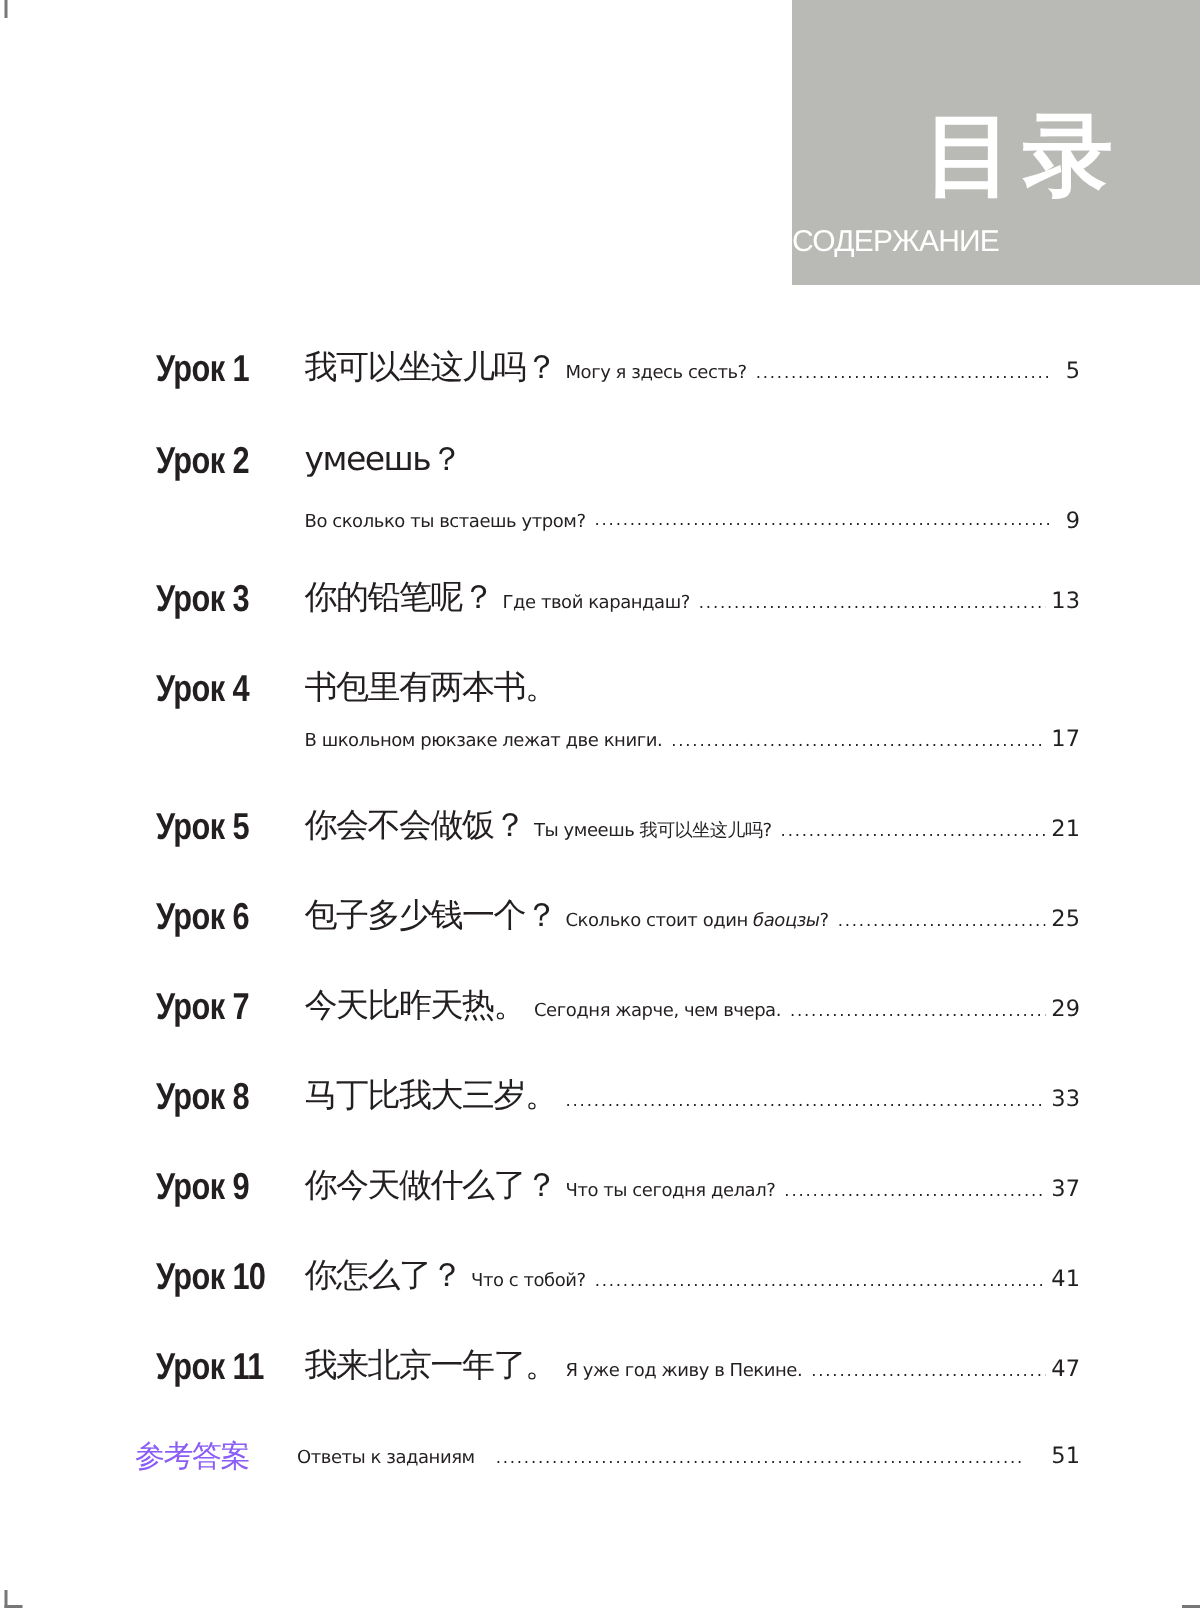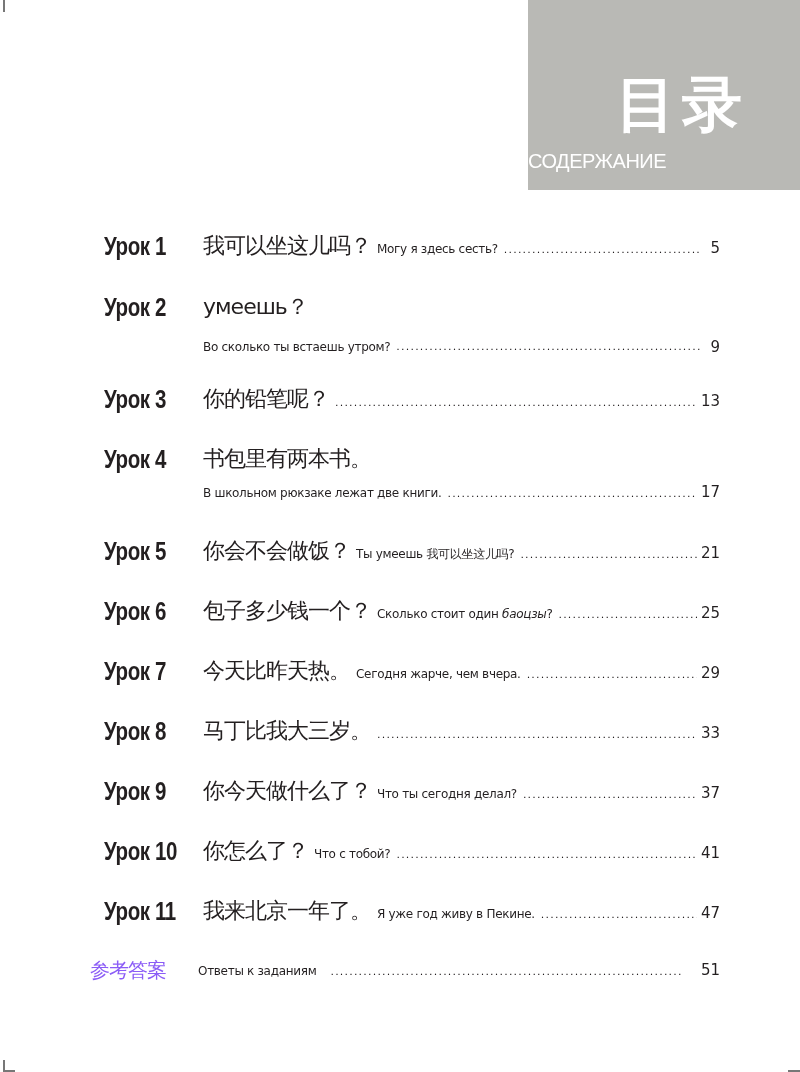--- a/index.html
+++ b/index.html
@@ -96,20 +96,21 @@
       <span class="ru sub">Во сколько ты встаешь утром?</span>
       <span class="dots"></span>
       <span class="page">9</span>
     </div>
   </div>
 
   <div class="entry" style="top:384px;">
     <div class="lesson">Урок 3</div>
     <div class="line">
       <span class="cn">你的铅笔呢？</span>
+      <span class="ru">Где твой карандаш?</span>
       <span class="dots"></span>
       <span class="page">13</span>
     </div>
   </div>
 
   <div class="entry" style="top:444px;">
     <div class="lesson">Урок 4</div>
     <div class="line">
       <span class="cn">书包里有两本书。</span>
     </div>

